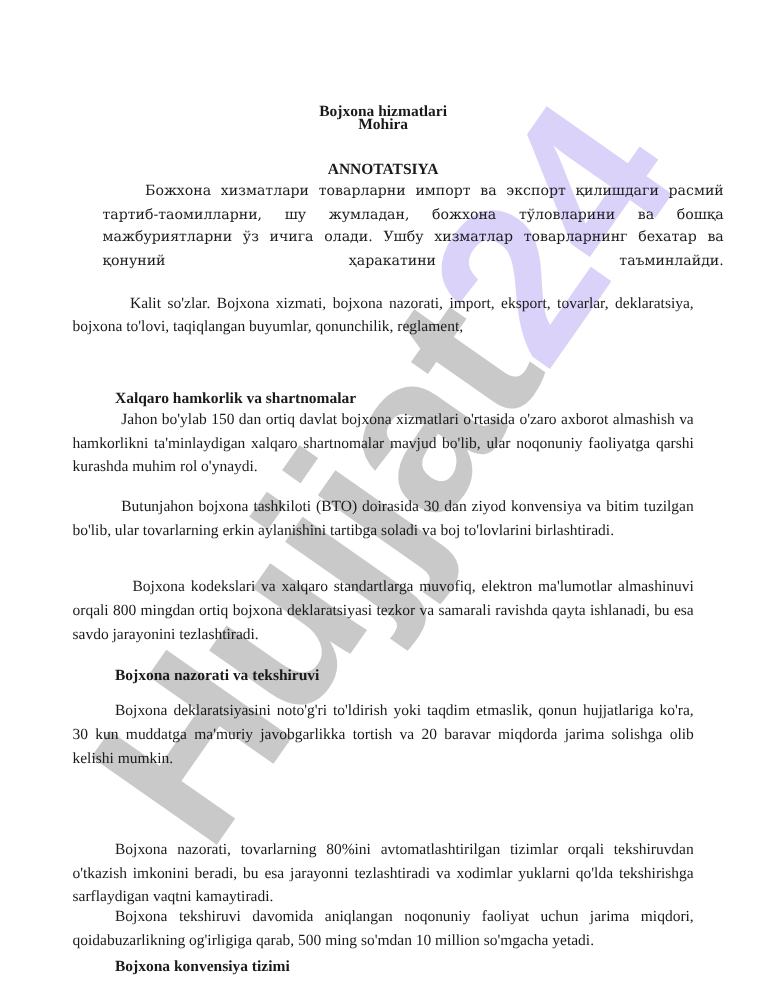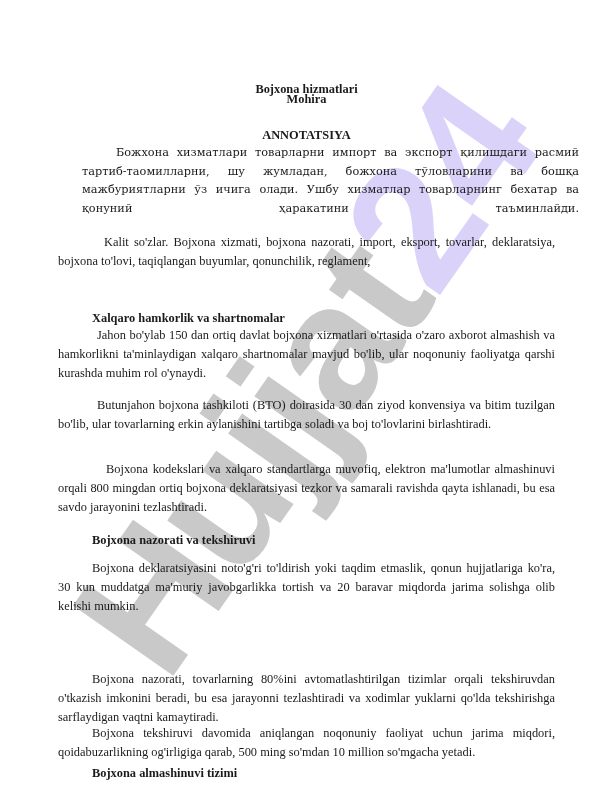--- a/index.html
+++ b/index.html
@@ -57,16 +57,16 @@
     <div class="abs h" style="top:311px;">Xalqaro hamkorlik va shartnomalar</div>
     <div class="abs para" style="top:326px; text-indent:39px;">Jahon bo'ylab 150 dan ortiq davlat  bojxona xizmatlari o'rtasida o'zaro axborot almashish va hamkorlikni ta'minlaydigan  xalqaro shartnomalar mavjud bo'lib, ular noqonuniy faoliyatga qarshi kurashda muhim rol o'ynaydi.</div>
     <div class="abs para" style="top:396px; text-indent:39px;">Butunjahon bojxona tashkiloti (BTO) doirasida 30 dan ziyod konvensiya va bitim tuzilgan bo'lib,  ular  tovarlarning erkin aylanishini tartibga soladi va boj to'lovlarini birlashtiradi.</div>
     <div class="abs para" style="top:460px; text-indent:48px;">Bojxona kodekslari va xalqaro standartlarga muvofiq,  elektron ma'lumotlar almashinuvi orqali  800 mingdan ortiq  bojxona deklaratsiyasi  tezkor  va samarali ravishda qayta ishlanadi, bu esa savdo jarayonini tezlashtiradi.</div>
 
     <div class="abs h" style="top:533px;">Bojxona nazorati va tekshiruvi</div>
     <div class="abs para ind" style="top:559px;">Bojxona deklaratsiyasini noto'g'ri to'ldirish yoki taqdim etmaslik,  qonun hujjatlariga ko'ra, 30 kun muddatga ma'muriy javobgarlikka tortish va 20 baravar miqdorda jarima solishga olib kelishi mumkin.</div>
     <div class="abs para ind" style="top:625px;margin-top:45px;">Bojxona nazorati, tovarlarning 80%ini avtomatlashtirilgan tizimlar orqali tekshiruvdan o'tkazish imkonini beradi, bu esa jarayonni tezlashtiradi va xodimlar yuklarni qo'lda tekshirishga sarflaydigan vaqtni kamaytiradi.</div>
     <div class="abs para ind" style="top:724px;">Bojxona tekshiruvi davomida aniqlangan noqonuniy faoliyat uchun jarima miqdori, qoidabuzarlikning og'irligiga qarab, 500 ming so'mdan 10 million so'mgacha yetadi.</div>
 
-    <div class="abs h" style="top:766px;">Bojxona almashinuvi tizimi</div>
+    <div class="abs h" style="top:766px;">Bojxona konvensiya tizimi</div>
 
   </div>
 </div>
 
 </body></html>

